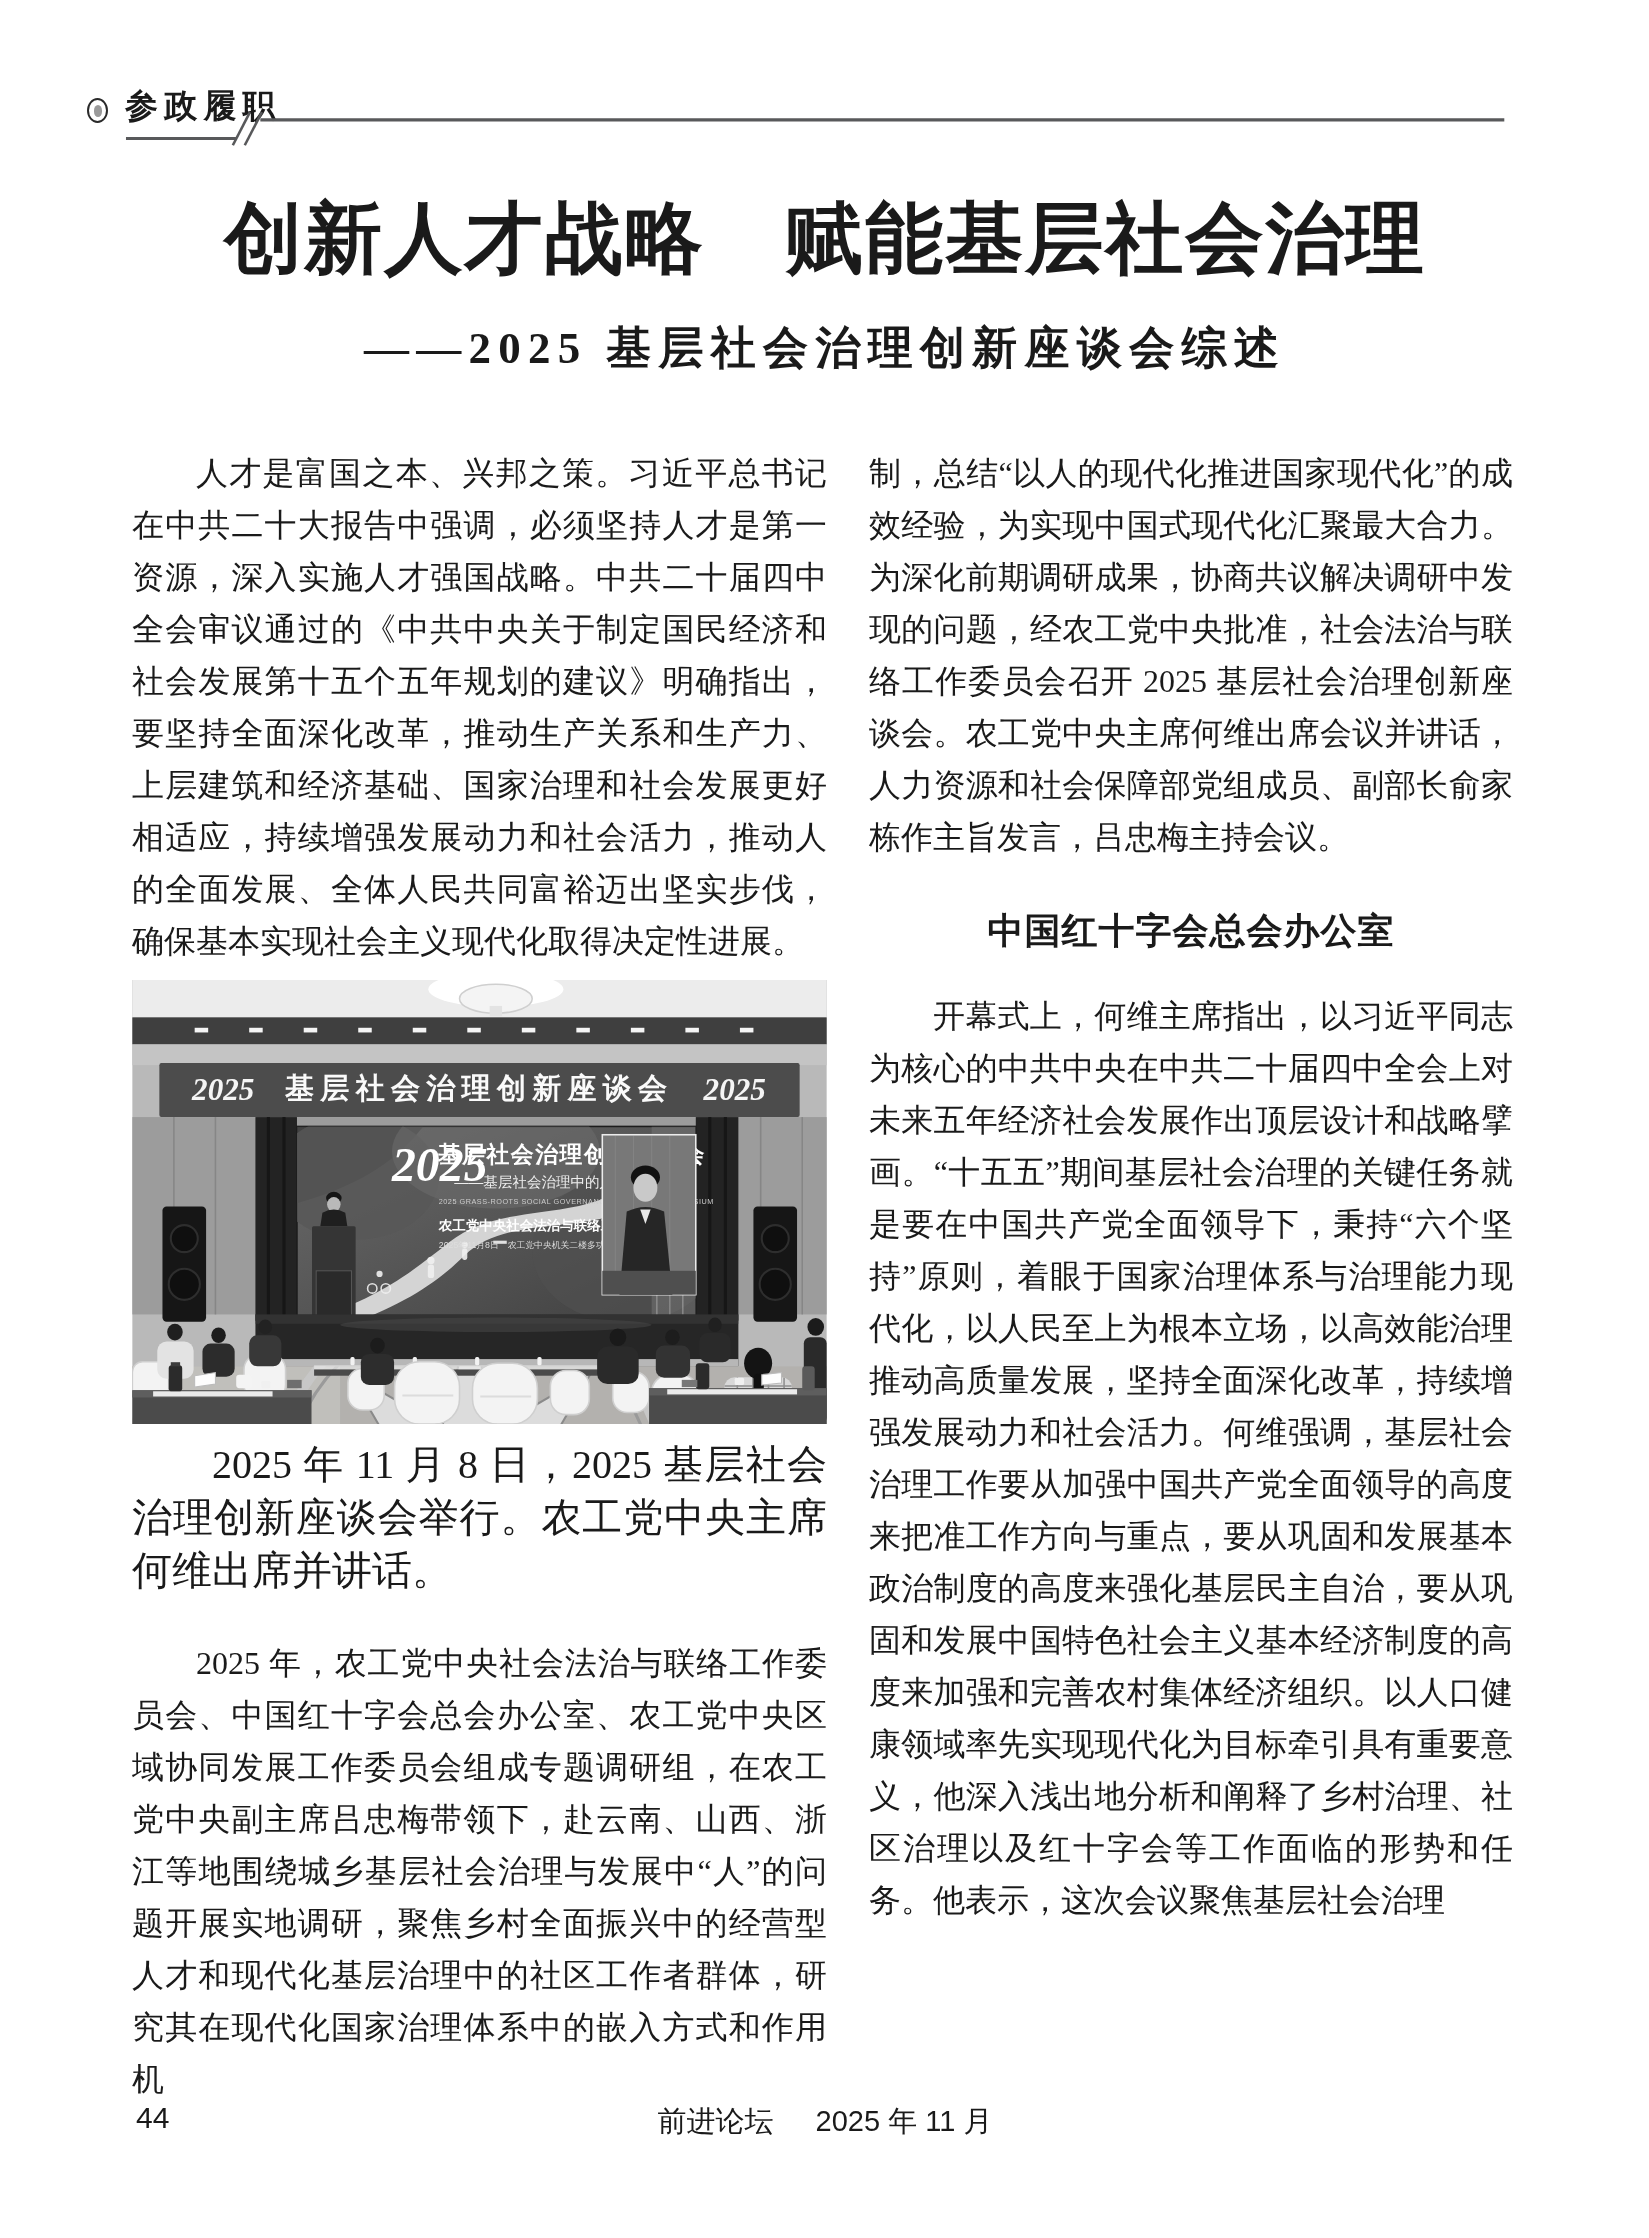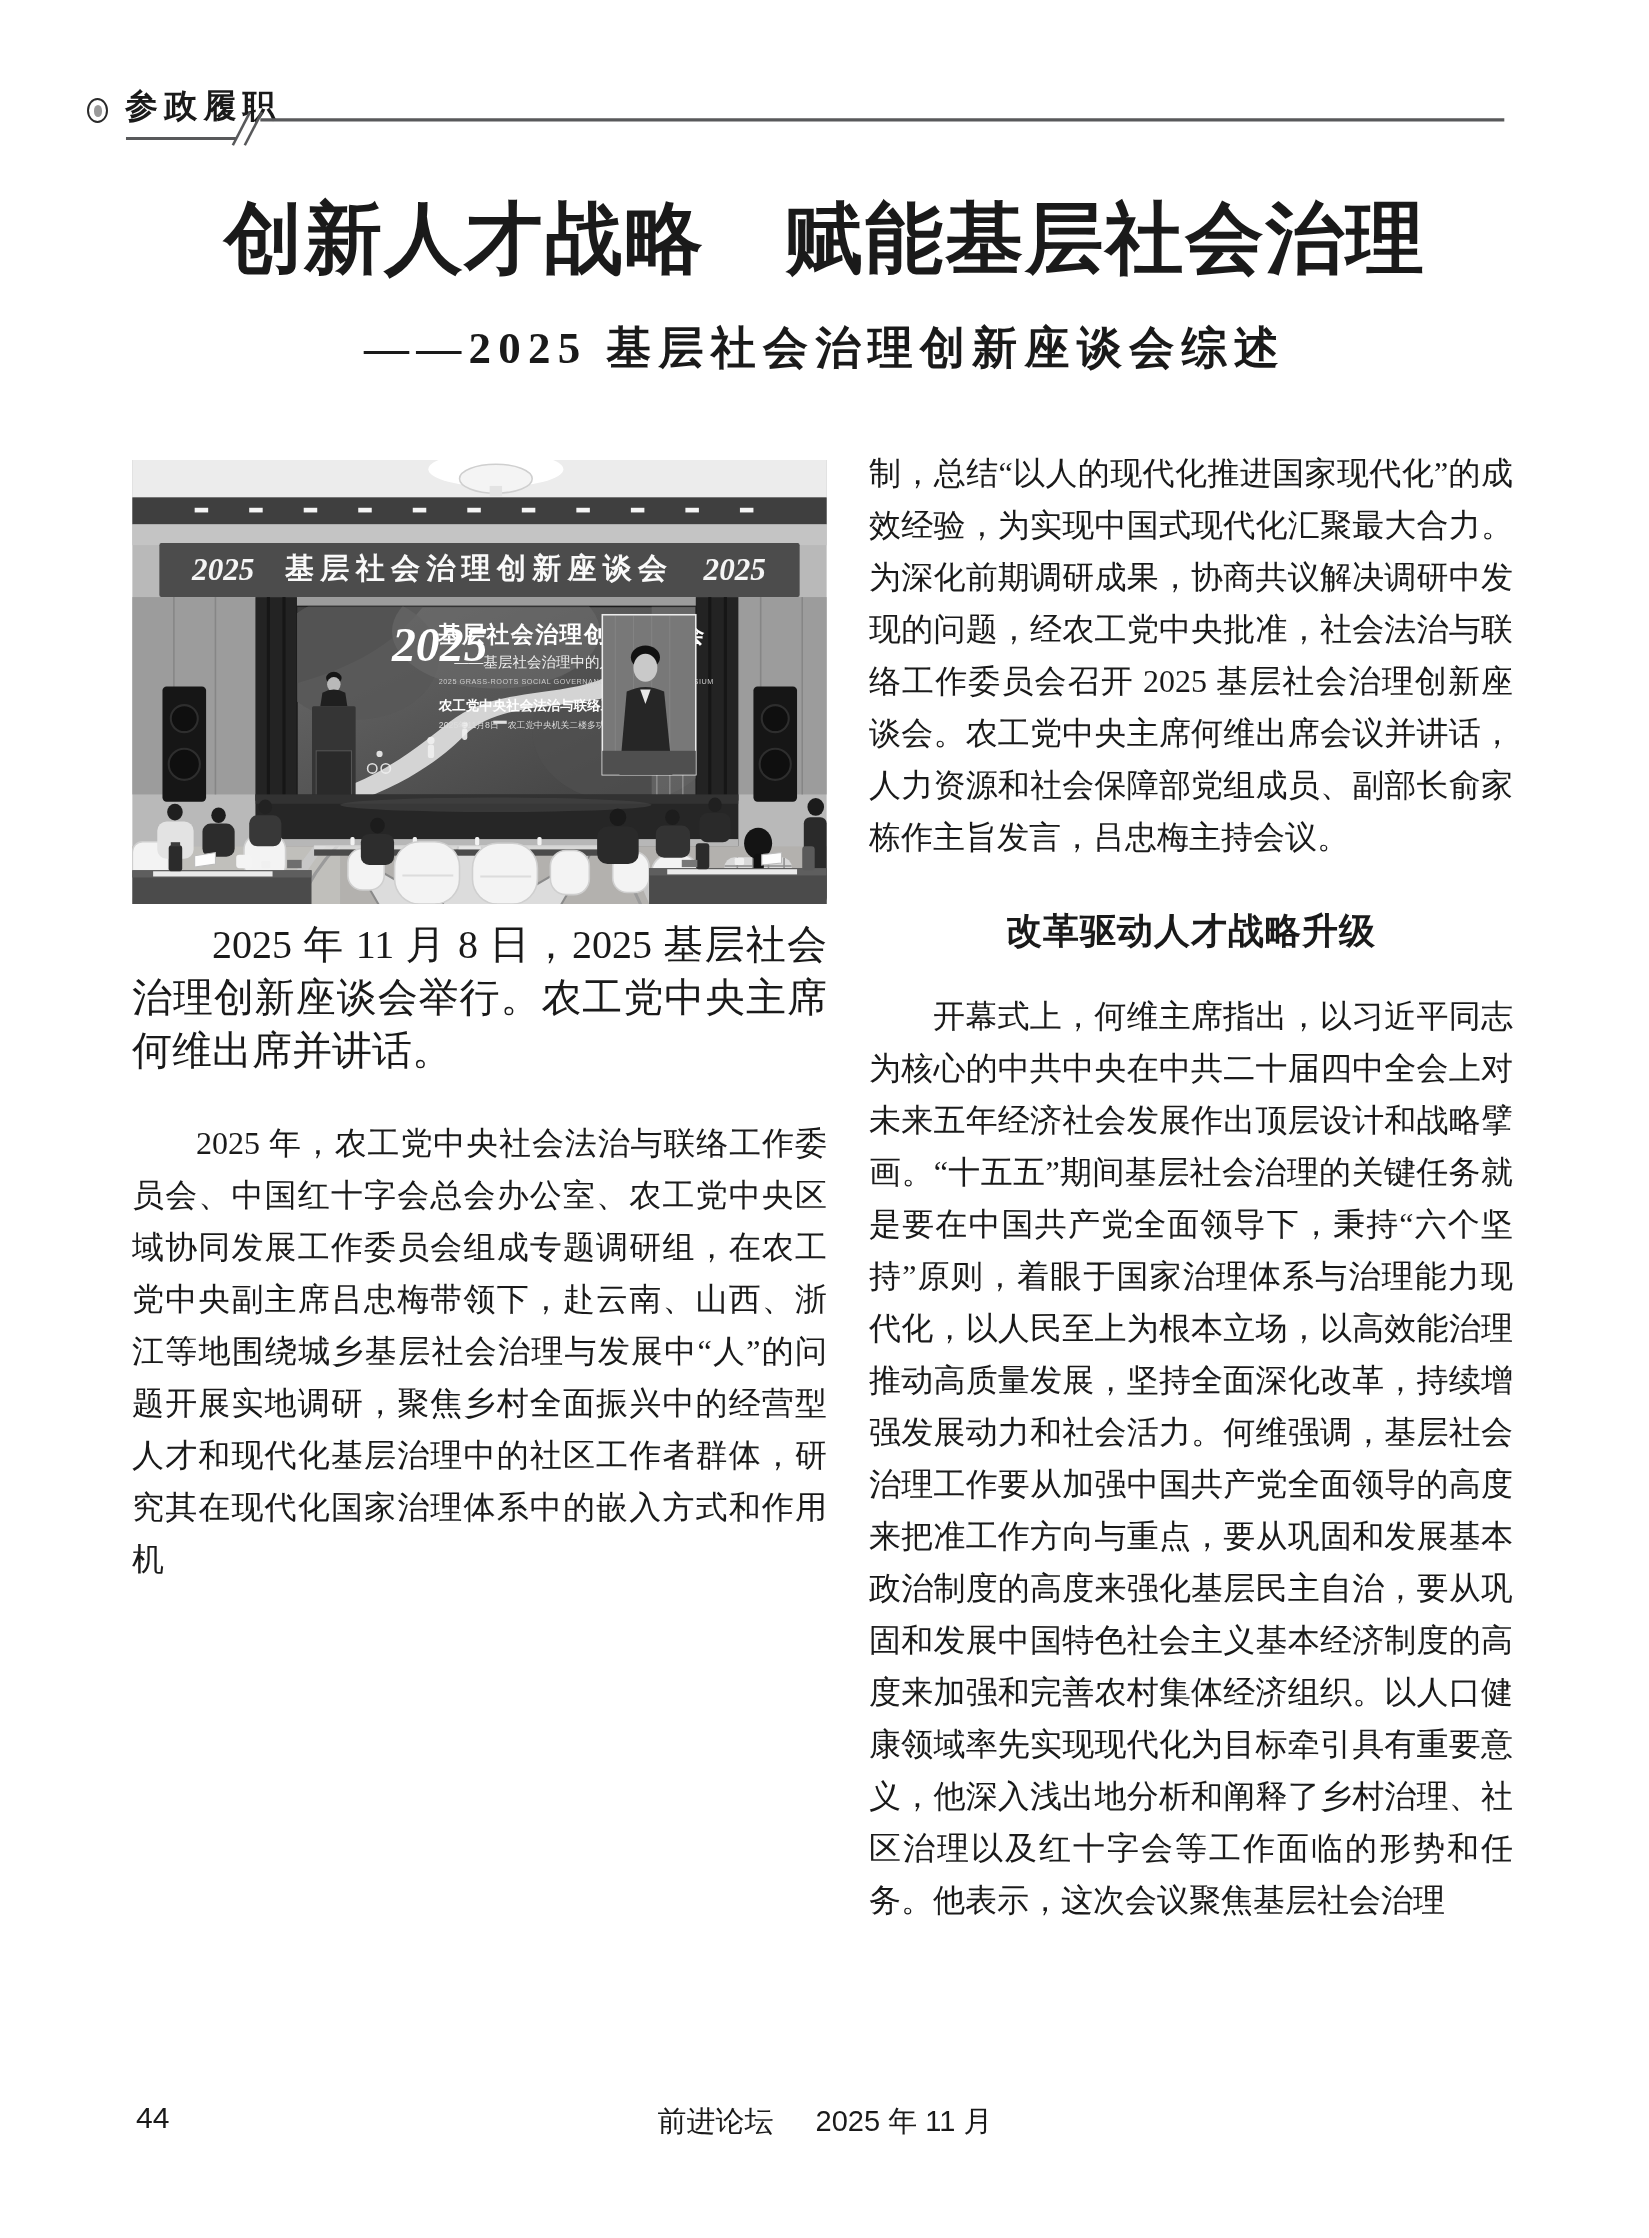--- a/index.html
+++ b/index.html
@@ -74,20 +74,21 @@
     <line x1="240" y1="267" x2="452" y2="267" stroke="#58595b" stroke-width="6"></line>
     <line x1="446" y1="280" x2="479" y2="216" stroke="#58595b" stroke-width="5"></line>
     <line x1="469" y1="280" x2="502" y2="216" stroke="#58595b" stroke-width="5"></line>
     <line x1="499" y1="231" x2="2897" y2="231" stroke="#58595b" stroke-width="6"></line>
   </svg>
 
   <div class="article-title">创新人才战略　赋能基层社会治理</div>
   <div class="article-subtitle">——2025 基层社会治理创新座谈会综述</div>
 
   <div class="col col-left">
+    <p class="body-para indent">人才是富国之本、兴邦之策。习近平总书记在中共二十大报告中强调，必须坚持人才是第一资源，深入实施人才强国战略。中共二十届四中全会审议通过的《中共中央关于制定国民经济和社会发展第十五个五年规划的建议》明确指出，要坚持全面深化改革，推动生产关系和生产力、上层建筑和经济基础、国家治理和社会发展更好相适应，持续增强发展动力和社会活力，推动人的全面发展、全体人民共同富裕迈出坚实步伐，确保基本实现社会主义现代化取得决定性进展。</p>
 
     <div class="figure">
       <svg width="695" height="444" viewBox="0 0 1337 855" style="font-size:62px">
         <defs>
           <linearGradient id="gScreen" x1="0" y1="0" x2="1" y2="1">
             <stop offset="0" stop-color="#6b6b6b"></stop>
               <stop offset="1" stop-color="#3f3f3f"></stop>
           </linearGradient>
           <clipPath id="floorClip">
               <rect x="0" y="744" width="1337" height="111"></rect>
@@ -298,21 +299,21 @@
     </div>
 
     <p class="caption">2025 年 11 月 8 日，2025 基层社会治理创新座谈会举行。农工党中央主席何维出席并讲话。</p>
 
     <p class="body-para indent" style="margin-top:21px">2025 年，农工党中央社会法治与联络工作委员会、中国红十字会总会办公室、农工党中央区域协同发展工作委员会组成专题调研组，在农工党中央副主席吕忠梅带领下，赴云南、山西、浙江等地围绕城乡基层社会治理与发展中“人”的问题开展实地调研，聚焦乡村全面振兴中的经营型人才和现代化基层治理中的社区工作者群体，研究其在现代化国家治理体系中的嵌入方式和作用机</p>
   </div>
 
   <div class="col col-right">
     <p class="body-para">制，总结“以人的现代化推进国家现代化”的成效经验，为实现中国式现代化汇聚最大合力。为深化前期调研成果，协商共议解决调研中发现的问题，经农工党中央批准，社会法治与联络工作委员会召开 2025 基层社会治理创新座谈会。农工党中央主席何维出席会议并讲话，人力资源和社会保障部党组成员、副部长俞家栋作主旨发言，吕忠梅主持会议。</p>
     <div class="subheading">
-      <div>改革驱动人才战略升级</div>
+      <div>中国红十字会总会办公室</div>
     </div>
     <p class="body-para indent after-heading">开幕式上，何维主席指出，以习近平同志为核心的中共中央在中共二十届四中全会上对未来五年经济社会发展作出顶层设计和战略擘画。“十五五”期间基层社会治理的关键任务就是要在中国共产党全面领导下，秉持“六个坚持”原则，着眼于国家治理体系与治理能力现代化，以人民至上为根本立场，以高效能治理推动高质量发展，坚持全面深化改革，持续增强发展动力和社会活力。何维强调，基层社会治理工作要从加强中国共产党全面领导的高度来把准工作方向与重点，要从巩固和发展基本政治制度的高度来强化基层民主自治，要从巩固和发展中国特色社会主义基本经济制度的高度来加强和完善农村集体经济组织。以人口健康领域率先实现现代化为目标牵引具有重要意义，他深入浅出地分析和阐释了乡村治理、社区治理以及红十字会等工作面临的形势和任务。他表示，这次会议聚焦基层社会治理</p>
   </div>
 
   <div class="page-number">44</div>
   <div class="footer-center">
     <span>前进论坛</span><span class="footer-gap"></span><span>2025 年 11 月</span>
   </div>
 
 </div>

